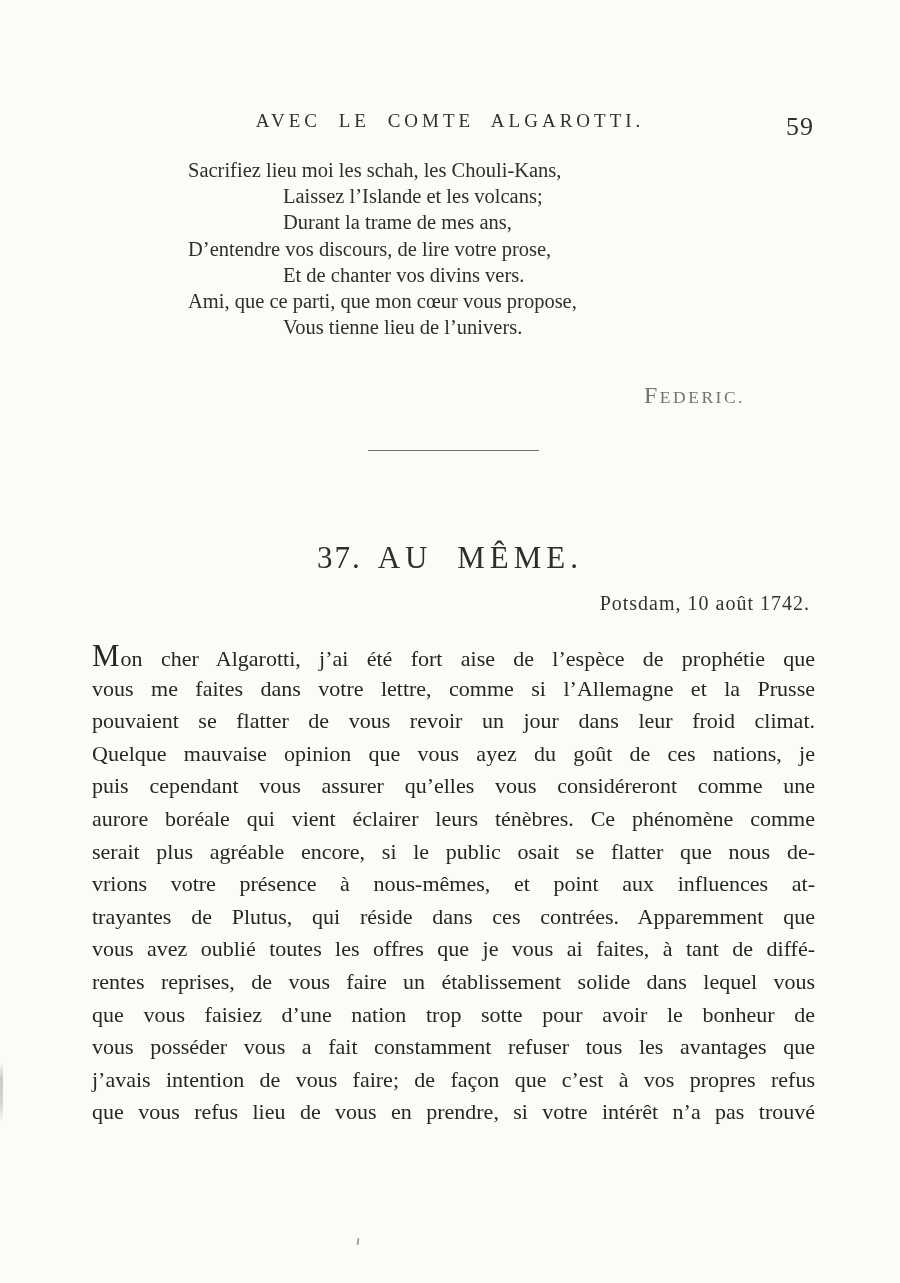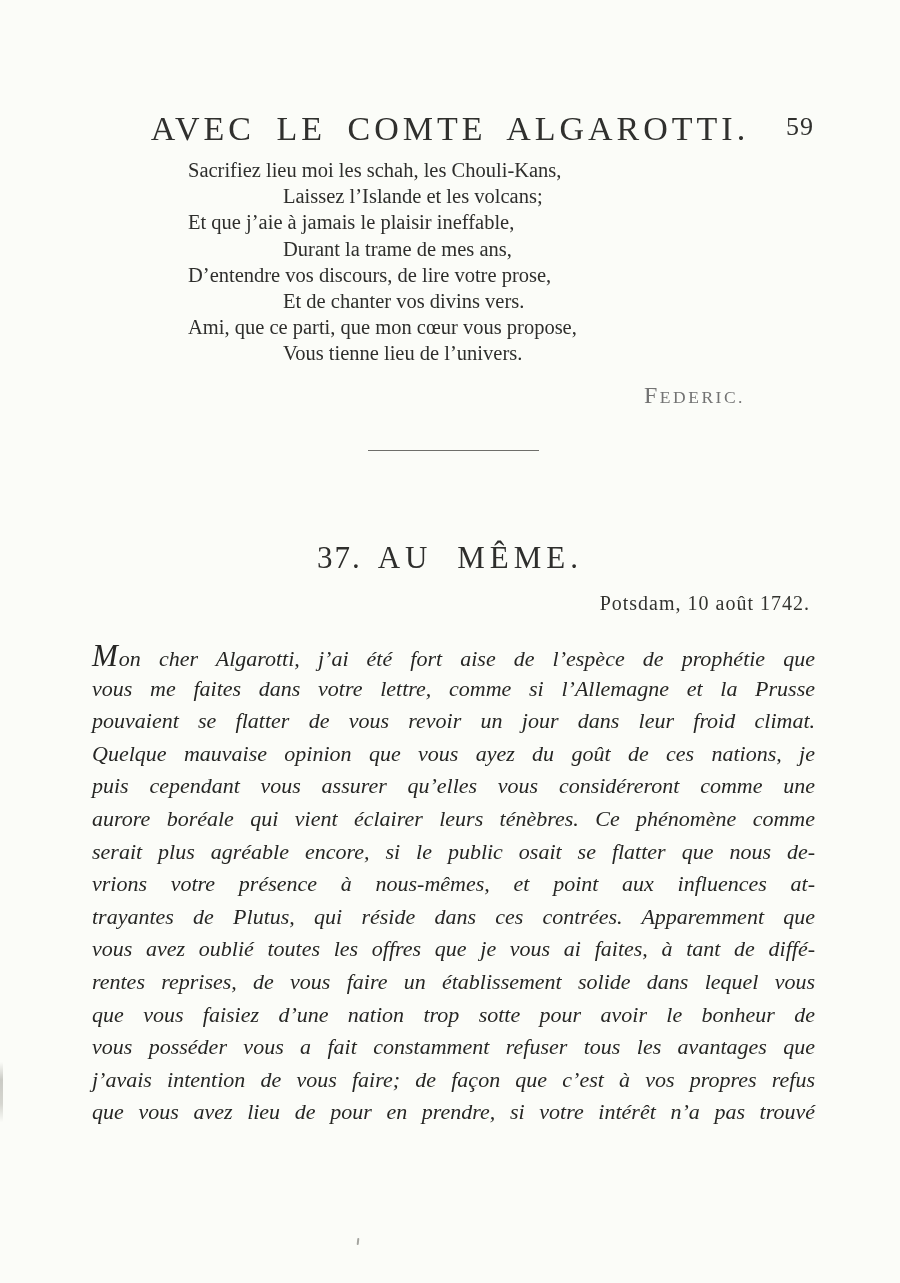--- a/index.html
+++ b/index.html
@@ -16,21 +16,21 @@
     overflow: hidden;
   }
 
   
   .running-head {
     position: absolute;
     top: 110px;
     left: 0;
     width: 900px;
     text-align: center;
-    font-size: 34px;
+    font-size: 19px;
     letter-spacing: 4px;
     word-spacing: 9px;
     color: #30302e;
   }
   .page-number {
     position: absolute;
     top: 112px;
     left: 786px;
     font-size: 26px;
     letter-spacing: 1px;
@@ -96,21 +96,20 @@
 
   
   .letter-body {
     position: absolute;
     top: 640px;
     left: 92px;
     width: 723px;
     font-size: 22px;
     line-height: 32.6px;
     color: #262624;
-    font-style: italic;
   }
   .body-line {
     height: 32.6px;
     text-align: justify;
     text-align-last: justify;
     text-justify: inter-word;
     overflow: visible;
   }
   .initial-cap {
     font-size: 31px;
@@ -142,21 +141,20 @@
 </style>
 </head>
 <body>
 
 <div class="running-head">AVEC LE COMTE ALGAROTTI.</div>
 <div class="page-number">59</div>
 
 <div class="poem">
   <div class="poem-line">Sacrifiez lieu moi les schah, les Chouli-Kans,</div>
   <div class="poem-line indent">Laissez l’Islande et les volcans;</div>
-  <div class="poem-line">Et que j’aie à jamais le plaisir ineffable,</div>
   <div class="poem-line indent">Durant la trame de mes ans,</div>
   <div class="poem-line">D’entendre vos discours, de lire votre prose,</div>
   <div class="poem-line indent">Et de chanter vos divins vers.</div>
   <div class="poem-line">Ami, que ce parti, que mon cœur vous propose,</div>
   <div class="poem-line indent">Vous tienne lieu de l’univers.</div>
 </div>
 
 <div class="signature">
   <span class="sig-initial">F</span><span class="sig-rest">EDERIC.</span>
 </div>
@@ -177,17 +175,17 @@
   <div class="body-line">puis cependant vous assurer qu’elles vous considéreront comme une</div>
   <div class="body-line">aurore boréale qui vient éclairer leurs ténèbres. Ce phénomène comme</div>
   <div class="body-line">serait plus agréable encore, si le public osait se flatter que nous de-</div>
   <div class="body-line">vrions votre présence à nous-mêmes, et point aux influences at-</div>
   <div class="body-line">trayantes de Plutus, qui réside dans ces contrées. Apparemment que</div>
   <div class="body-line">vous avez oublié toutes les offres que je vous ai faites, à tant de diffé-</div>
   <div class="body-line">rentes reprises, de vous faire un établissement solide dans lequel vous</div>
   <div class="body-line">que vous faisiez d’une nation trop sotte pour avoir le bonheur de</div>
   <div class="body-line">vous posséder vous a fait constamment refuser tous les avantages que</div>
   <div class="body-line">j’avais intention de vous faire; de façon que c’est à vos propres refus</div>
-  <div class="body-line">que vous avez lieu de pour en prendre, si votre intérêt n’a pas trouvé</div>
+  <div class="body-line">que vous refus lieu de vous en prendre, si votre intérêt n’a pas trouvé</div>
 </div>
 
 <div class="edge-smudge"></div>
 <div class="ink-speck"></div>
 
 </body></html>

